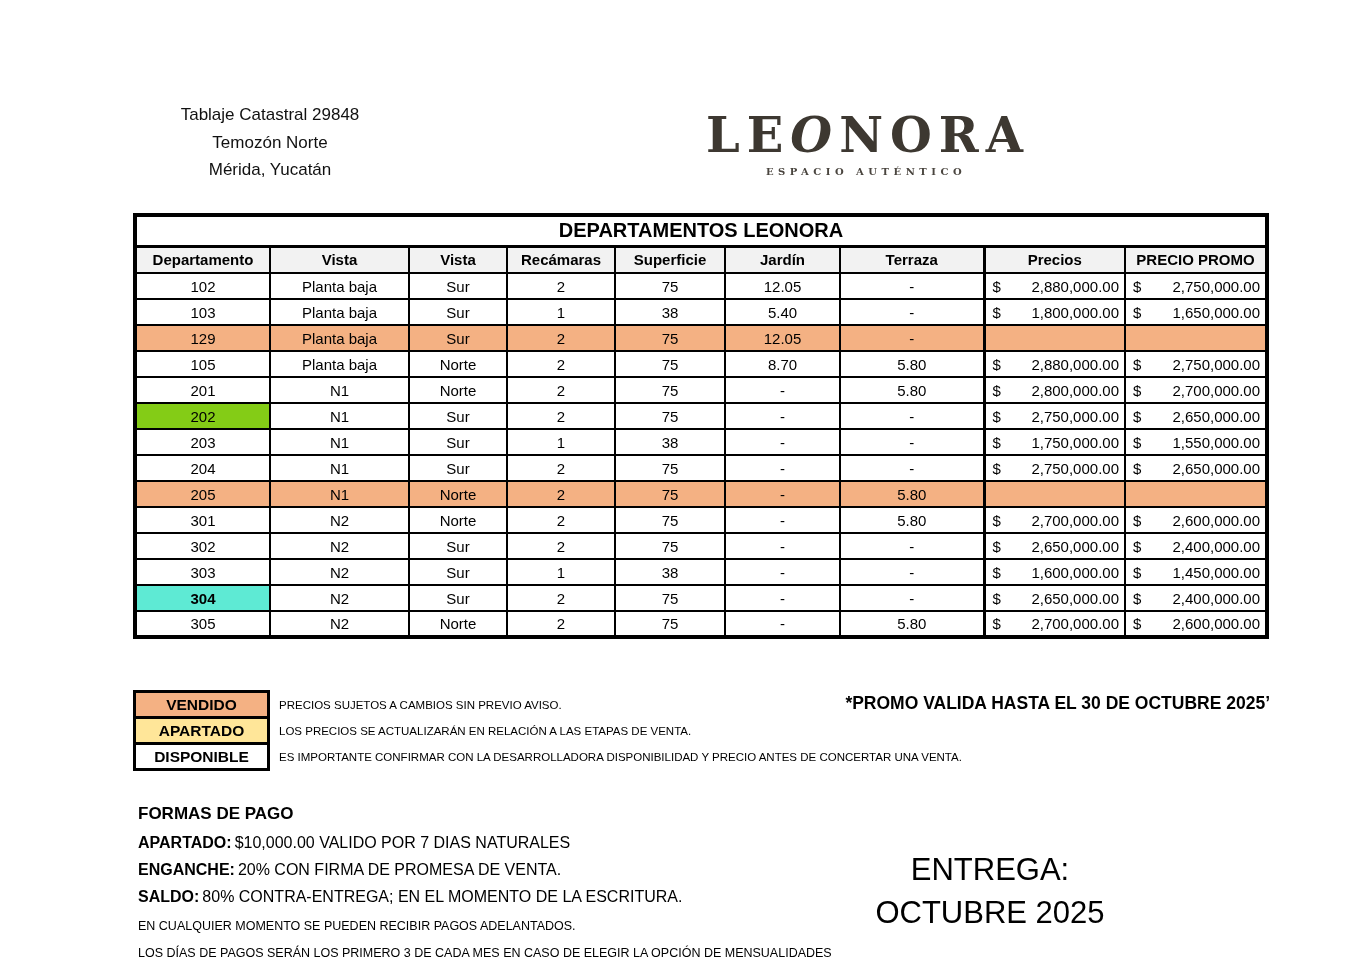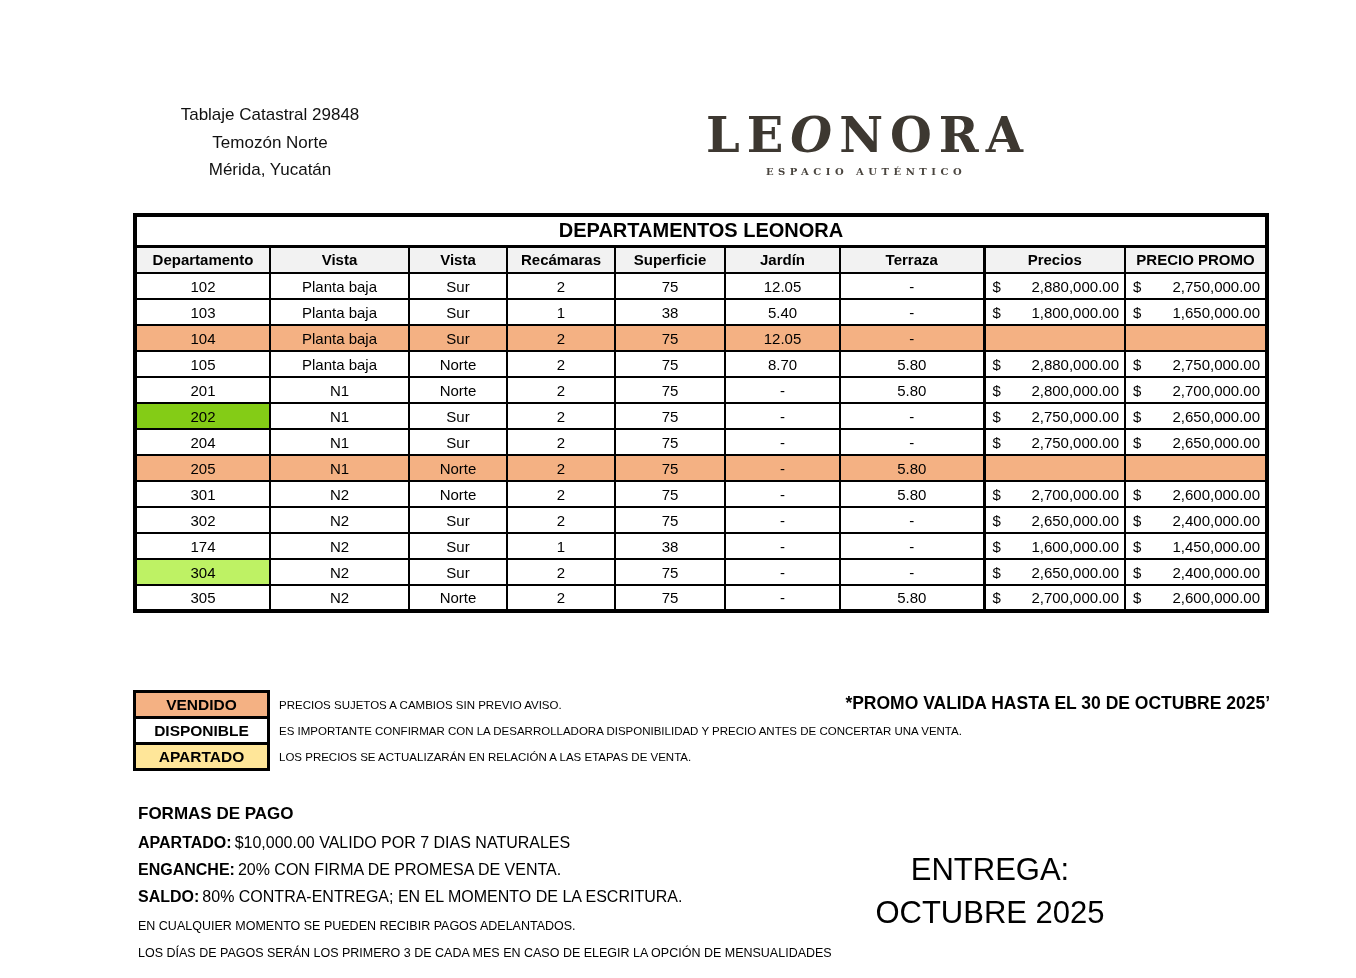--- a/index.html
+++ b/index.html
@@ -154,21 +154,21 @@
             </div>
           </td>
           <td class="acct-cell" style="background: rgb(255, 255, 255);">
             <div>
               <span>$</span>
               <span>1,650,000.00</span>
             </div>
           </td>
         </tr>
         <tr>
-          <td style="background: rgb(244, 177, 131);">104</td>
+          <td style="background: rgb(244, 177, 131);">129</td>
           <td style="background: rgb(244, 177, 131);">Planta baja</td>
           <td style="background: rgb(244, 177, 131);">Sur</td>
           <td style="background: rgb(244, 177, 131);">2</td>
           <td style="background: rgb(244, 177, 131);">75</td>
           <td style="background: rgb(244, 177, 131);">12.05</td>
           <td style="background: rgb(244, 177, 131);">-</td>
           <td class="acct-cell" style="background: rgb(244, 177, 131);"></td>
           <td class="acct-cell" style="background: rgb(244, 177, 131);"></td>
         </tr>
         <tr>
@@ -224,20 +224,41 @@
           <td class="acct-cell" style="background: rgb(255, 255, 255);">
             <div>
               <span>$</span>
               <span>2,750,000.00</span>
             </div>
           </td>
           <td class="acct-cell" style="background: rgb(255, 255, 255);">
             <div>
               <span>$</span>
               <span>2,650,000.00</span>
+            </div>
+          </td>
+        </tr>
+        <tr>
+          <td style="background: rgb(255, 255, 255);">203</td>
+          <td style="background: rgb(255, 255, 255);">N1</td>
+          <td style="background: rgb(255, 255, 255);">Sur</td>
+          <td style="background: rgb(255, 255, 255);">1</td>
+          <td style="background: rgb(255, 255, 255);">38</td>
+          <td style="background: rgb(255, 255, 255);">-</td>
+          <td style="background: rgb(255, 255, 255);">-</td>
+          <td class="acct-cell" style="background: rgb(255, 255, 255);">
+            <div>
+              <span>$</span>
+              <span>1,750,000.00</span>
+            </div>
+          </td>
+          <td class="acct-cell" style="background: rgb(255, 255, 255);">
+            <div>
+              <span>$</span>
+              <span>1,550,000.00</span>
             </div>
           </td>
         </tr>
         <tr>
           <td style="background: rgb(255, 255, 255);">204</td>
           <td style="background: rgb(255, 255, 255);">N1</td>
           <td style="background: rgb(255, 255, 255);">Sur</td>
           <td style="background: rgb(255, 255, 255);">2</td>
           <td style="background: rgb(255, 255, 255);">75</td>
           <td style="background: rgb(255, 255, 255);">-</td>
@@ -302,42 +323,42 @@
             </div>
           </td>
           <td class="acct-cell" style="background: rgb(255, 255, 255);">
             <div>
               <span>$</span>
               <span>2,400,000.00</span>
             </div>
           </td>
         </tr>
         <tr>
-          <td style="background: rgb(255, 255, 255);">174</td>
+          <td style="background: rgb(255, 255, 255);">303</td>
           <td style="background: rgb(255, 255, 255);">N2</td>
           <td style="background: rgb(255, 255, 255);">Sur</td>
           <td style="background: rgb(255, 255, 255);">1</td>
           <td style="background: rgb(255, 255, 255);">38</td>
           <td style="background: rgb(255, 255, 255);">-</td>
           <td style="background: rgb(255, 255, 255);">-</td>
           <td class="acct-cell" style="background: rgb(255, 255, 255);">
             <div>
               <span>$</span>
               <span>1,600,000.00</span>
             </div>
           </td>
           <td class="acct-cell" style="background: rgb(255, 255, 255);">
             <div>
               <span>$</span>
               <span>1,450,000.00</span>
             </div>
           </td>
         </tr>
         <tr>
-          <td style="background: #bef264;">304</td>
+          <td style="background: #5eead4; font-weight: bold;">304</td>
           <td style="background: rgb(255, 255, 255);">N2</td>
           <td style="background: rgb(255, 255, 255);">Sur</td>
           <td style="background: rgb(255, 255, 255);">2</td>
           <td style="background: rgb(255, 255, 255);">75</td>
           <td style="background: rgb(255, 255, 255);">-</td>
           <td style="background: rgb(255, 255, 255);">-</td>
           <td class="acct-cell" style="background: rgb(255, 255, 255);">
             <div>
               <span>$</span>
               <span>2,650,000.00</span>
@@ -374,26 +395,26 @@
       </tbody>
   </table>
 </div>
 
 <div class="legend">
   <div class="legend-row">
     <div class="legend-box" style="background: rgb(244, 177, 131);">VENDIDO</div>
     <span class="legend-note">PRECIOS SUJETOS A CAMBIOS SIN PREVIO AVISO.</span>
   </div>
   <div class="legend-row">
+    <div class="legend-box" style="background: rgb(255, 230, 153);">APARTADO</div>
+    <span class="legend-note">LOS PRECIOS SE ACTUALIZARÁN EN RELACIÓN A LAS ETAPAS DE  VENTA.</span>
+  </div>
+  <div class="legend-row">
     <div class="legend-box" style="background: rgb(255, 255, 255);">DISPONIBLE</div>
     <span class="legend-note">ES IMPORTANTE CONFIRMAR CON LA DESARROLLADORA DISPONIBILIDAD Y PRECIO ANTES DE CONCERTAR UNA VENTA.</span>
-  </div>
-  <div class="legend-row">
-    <div class="legend-box" style="background: rgb(255, 230, 153);">APARTADO</div>
-    <span class="legend-note">LOS PRECIOS SE ACTUALIZARÁN EN RELACIÓN A LAS ETAPAS DE  VENTA.</span>
   </div>
 </div>
 
 <div class="promo-note">*PROMO VALIDA HASTA EL 30 DE OCTUBRE 2025’</div>
 
 <div class="payment">
   <div class="payment-title">FORMAS DE PAGO</div>
   <div class="payment-line"><b>APARTADO:</b><span>$10,000.00 VALIDO POR 7 DIAS NATURALES</span></div>
   <div class="payment-line"><b>ENGANCHE:</b><span>20% CON FIRMA DE PROMESA DE VENTA.</span></div>
   <div class="payment-line"><b>SALDO:</b><span>80% CONTRA-ENTREGA; EN EL MOMENTO DE LA ESCRITURA.</span></div>

